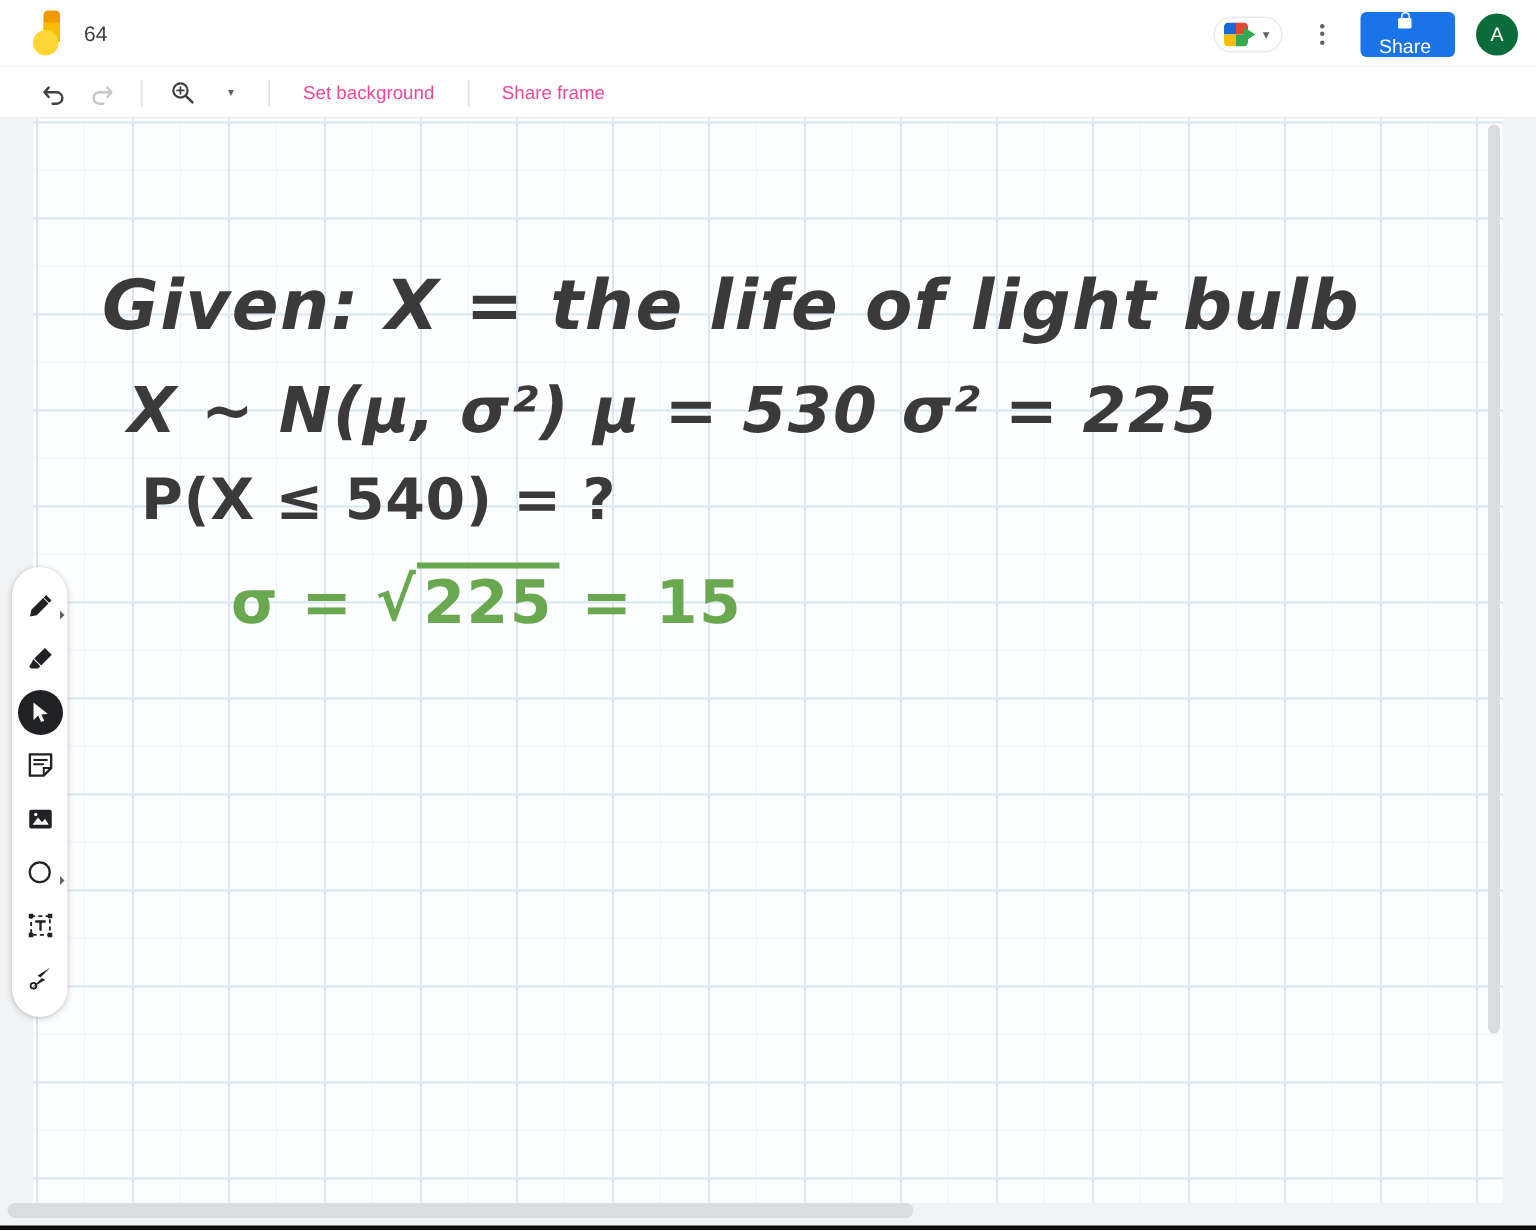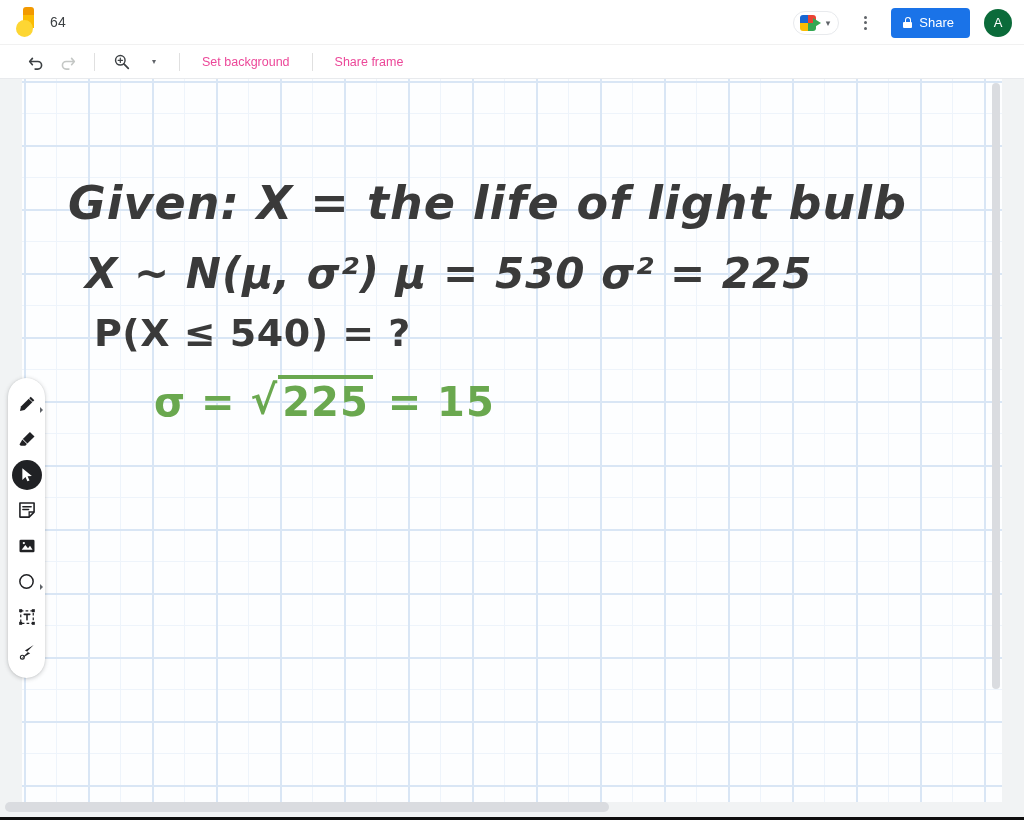--- a/index.html
+++ b/index.html
@@ -10,21 +10,21 @@
     overflow: hidden;
   }
   #app { position: relative; width: 1024px; height: 820px; background:#fff; }
 
   
   .header {
     position: absolute; top:0; left:0; width:1024px; height:45px;
     background:#ffffff; display:flex; align-items:center;
     border-bottom: 1px solid #f1f1f1;
   }
-  .hdr-left { display:flex; align-items:center; gap:12px; padding-left:14px; }
+  .hdr-left { display:flex; align-items:center; gap:12px; padding-left:20px; }
   .jam-logo { position: relative; width: 24px; height: 30px; }
   .jam-logo .bar {
     position:absolute; left:9px; top:0px; width:11px; height:19px;
     background:#F29900; border-radius:3px 3px 0 0;
   }
   .jam-logo .bar2 {
     position:absolute; left:9px; top:8px; width:11px; height:13px;
     background:#FBBC04;
   }
   .jam-logo .dot {
@@ -85,20 +85,21 @@
     border-left:8px solid #34A853;
   }
   .meet-caret { color:#5f6368; font-size:9px; }
   .kebab { width:24px; display:flex; flex-direction:column; align-items:center; gap:2.5px; cursor:pointer;}
   .kebab i { width:3px; height:3px; border-radius:50%; background:#5f6368; display:block; }
   .share-btn {
     background:#1a73e8; color:#fff; border:none; border-radius:4px;
     height:30px; padding:0 16px 0 12px; font-size:13px; font-weight:500;
     display:flex; align-items:center; gap:7px; cursor:pointer;
     font-family:"Liberation Sans", sans-serif;
+    flex-direction:column;
   }
   .lock-ico { position:relative; width:9px; height:11px; }
   .lock-ico .shack {
     position:absolute; left:1.5px; top:0; width:6px; height:6px;
     border:1.4px solid #fff; border-bottom:none; border-radius:3px 3px 0 0;
   }
   .lock-ico .bd {
     position:absolute; left:0; top:4.5px; width:9px; height:6.5px;
     background:#fff; border-radius:1px;
   }

